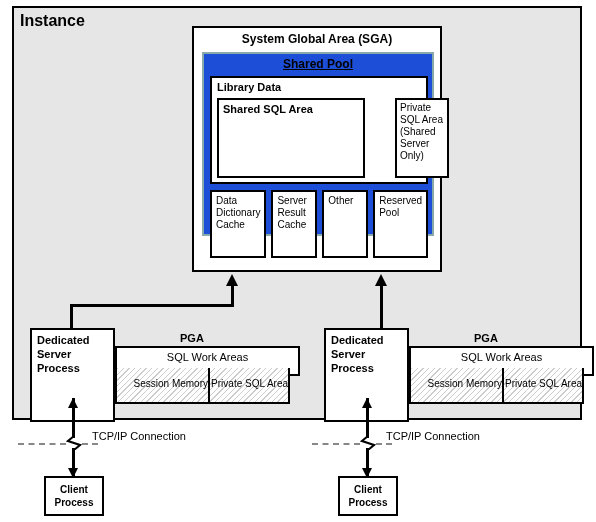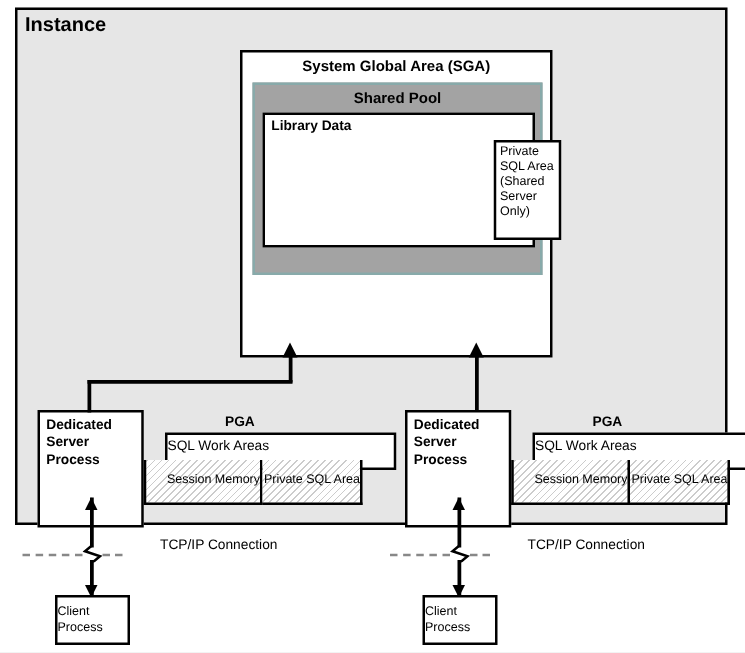--- a/index.html
+++ b/index.html
@@ -25,40 +25,41 @@
   .instance-label {
     position: absolute;
     left: 6px;
     top: 4px;
     font-weight: bold;
     font-size: 16px;
   }
   .sga {
     position: absolute;
     left: 178px;
-    top: 32px;
+    top: 18px;
     width: 250px;
     height: 246px;
     border: 2px solid #000;
     background: #fff;
   }
   .sga-title {
     text-align: center;
     font-weight: bold;
     font-size: 12px;
     padding: 4px 0;
   }
   .shared-pool {
     position: absolute;
     left: 8px;
     top: 24px;
     width: 232px;
-    height: 154px;
+    height: 184px;
     border: 2px solid #8aa;
-    background: #a3a3a3;
+    background: #1d4ed8;
+    text-decoration: underline;
   }
   .shared-pool-title {
     text-align: center;
     font-weight: bold;
     font-size: 12px;
     padding: 3px 0;
   }
   .lib-cache {
     position: absolute;
     left: 6px;
@@ -151,26 +152,27 @@
   }
   .pga {
     position: absolute;
     left: 85px;
     top: 18px;
     width: 185px;
     height: 60px;
   }
   .sql-work {
     position: absolute;
-    left: 17px;
+    left: 0;
     top: 0;
     width: 185px;
     height: 30px;
     border: 2px solid #000;
     background: #fff;
+    text-align: center;
     font-size: 11px;
     line-height: 18px;
   }
   .pga-bot {
     position: absolute;
     left: 0;
     top: 22px;
     width: 185px;
     height: 36px;
     display: flex;
@@ -216,22 +218,23 @@
   .r-head { left: 361px; top: 266px; }
 
   
   .client {
     position: absolute;
     top: 476px;
     width: 60px;
     height: 40px;
     border: 2px solid #000;
     background: #fff;
-    font-weight: normal;
+    font-weight: bold;
     font-size: 10px;
+    text-align: center;
     line-height: 1.3;
     padding-top: 5px;
   }
   .c-left { left: 44px; }
   .c-right { left: 338px; }
 
   
   .conn-line {
     position: absolute;
     width: 3px;
@@ -255,21 +258,20 @@
     border-top: 2px dashed #888;
   }
   .d1-left { left: 18px; top: 443px; width: 48px; }
   .d2-left { left: 82px; top: 443px; width: 16px; }
   .d1-right { left: 312px; top: 443px; width: 48px; }
   .d2-right { left: 376px; top: 443px; width: 16px; }
 
   .tcp-label {
     position: absolute;
     font-size: 11px;
-    margin-left: 36px;
   }
   .tl-left { left: 92px; top: 430px; }
   .tl-right { left: 386px; top: 430px; }
 
   .head-up-small {
     position: absolute;
     width:0;height:0;
     border-left:5px solid transparent;
     border-right:5px solid transparent;
     border-bottom:10px solid #000;
@@ -289,23 +291,32 @@
   <div class="instance-label">Instance</div>
 
   <div class="sga">
     <div class="sga-title">System Global Area (SGA)</div>
 
     <div class="shared-pool">
       <div class="shared-pool-title">Shared Pool</div>
 
       <div class="lib-cache">
         <div class="lib-cache-title">Library Data</div>
+        <div class="shared-sql-area">
+          <div class="inner-label">Shared SQL Area</div>
+        </div>
         <div class="priv-sql-shared">Private SQL Area (Shared Server Only)</div>
       </div>
 
+      <div class="pool-row">
+        <div class="pool-box">Data Dictionary Cache</div>
+        <div class="pool-box">Server Result Cache</div>
+        <div class="pool-box">Other</div>
+        <div class="pool-box">Reserved Pool</div>
+      </div>
     </div>
   </div>
 
   <div class="proc-group pg-left">
     <div class="dsp">Dedicated Server Process</div>
     <div class="pga-label">PGA</div>
     <div class="pga">
       <div class="sql-work">SQL Work Areas</div>
       <div class="pga-bot">
         <div class="session-mem">Session Memory</div>

